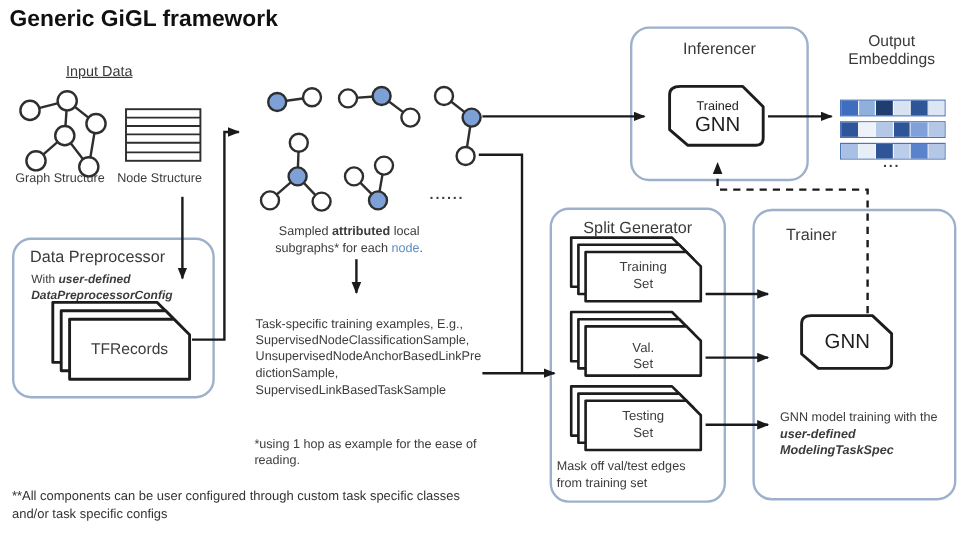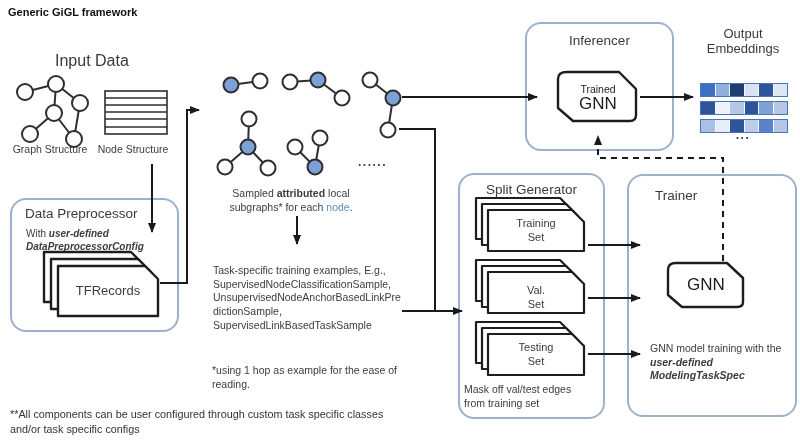--- a/index.html
+++ b/index.html
@@ -5,21 +5,21 @@
   html,body{margin:0;padding:0;background:#fff;}
   #canvas{position:relative;width:800px;height:444px;background:#fff;overflow:hidden;
           font-family:"Liberation Sans",sans-serif;color:#3c3c3c;}
   .abs{position:absolute;}
   .pre{white-space:pre-line;}
   .ctr{text-align:center;}
   .bi{font-weight:bold;font-style:italic;}
   .bold{font-weight:bold;}
   .box{position:absolute;border:2px solid #9db1cc;border-radius:16px;background:transparent;}
   .box-title{font-size:13.5px;color:#3a3a3a;}
-  .page-title{font-size:11px;font-weight:bold;color:#101010;}
+  .page-title{font-size:19px;font-weight:bold;color:#101010;}
   .lbl-sm{font-size:10.5px;color:#3c3c3c;}
   .body-txt{font-size:10.5px;line-height:1.3;color:#3c3c3c;}
   .link-word{color:#5a8fc4;}
   .chip-label{display:flex;flex-direction:column;align-items:center;justify-content:center;color:#1d1d1d;}
   .stack-label{display:flex;align-items:center;justify-content:center;text-align:center;
                font-size:11px;line-height:1.25;color:#3c3c3c;}
   .emb-row{display:flex;border:1px solid #4a74b8;margin-bottom:4px;width:86px;height:12px;}
   .emb-cell{flex:1 1 auto;border-right:1px solid #f2f5fa;}
   .emb-cell:last-child{border-right:none;}
   .dots{font-size:12px;font-weight:bold;letter-spacing:1.5px;color:#3c3c3c;}
@@ -46,21 +46,21 @@
   </div>
 
   <div class="box" style="left:458px;top:173px;width:143px;height:242px;">
     <div class="abs box-title ctr" style="left:0;top:7px;width:100%;">Split Generator</div>
   </div>
 
   <div class="box" style="left:627px;top:174px;width:166px;height:239px;">
     <div class="abs box-title" style="left:26px;top:12px;">Trainer</div>
   </div>
 
-  <div class="abs" style="left:55px;top:52px;font-size:16px;color:#3a3a3a;">Input Data</div>
+  <div class="abs" style="left:55px;top:52px;font-size:12px;color:#3a3a3a;text-decoration:underline;">Input Data</div>
   <div class="abs lbl-sm ctr" style="left:8px;top:143px;width:84px;">Graph Structure</div>
   <div class="abs lbl-sm ctr" style="left:92px;top:143px;width:82px;">Node Structure</div>
 
   <div class="abs body-txt ctr" style="left:224px;top:187px;width:134px;">
     <span>Sampled </span><span class="bold">attributed</span><span> local subgraphs* for each </span><span class="link-word">node</span><span>.</span>
   </div>
   <div class="abs dots" style="left:358px;top:155px;">......</div>
   <div class="abs body-txt pre" style="left:213px;top:264px;width:208px;">Task-specific training examples, E.g.,
 SupervisedNodeClassificationSample,
 UnsupervisedNodeAnchorBasedLinkPre

